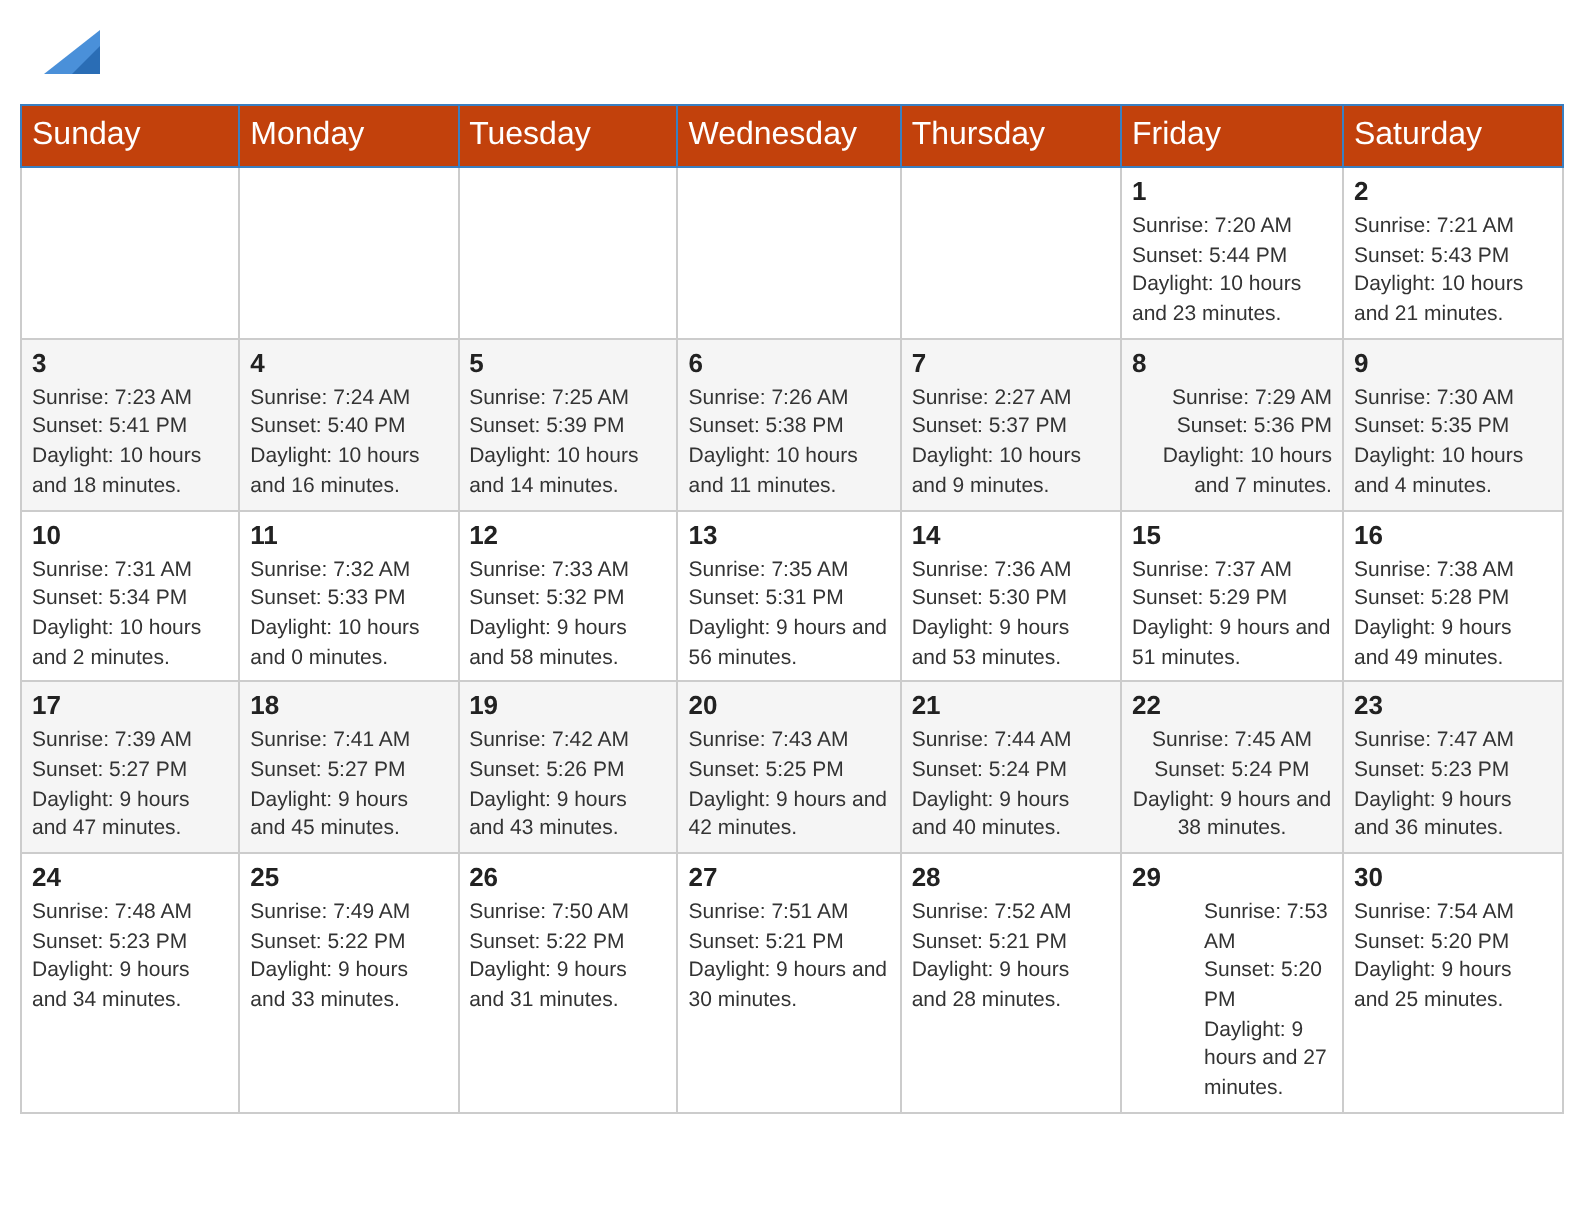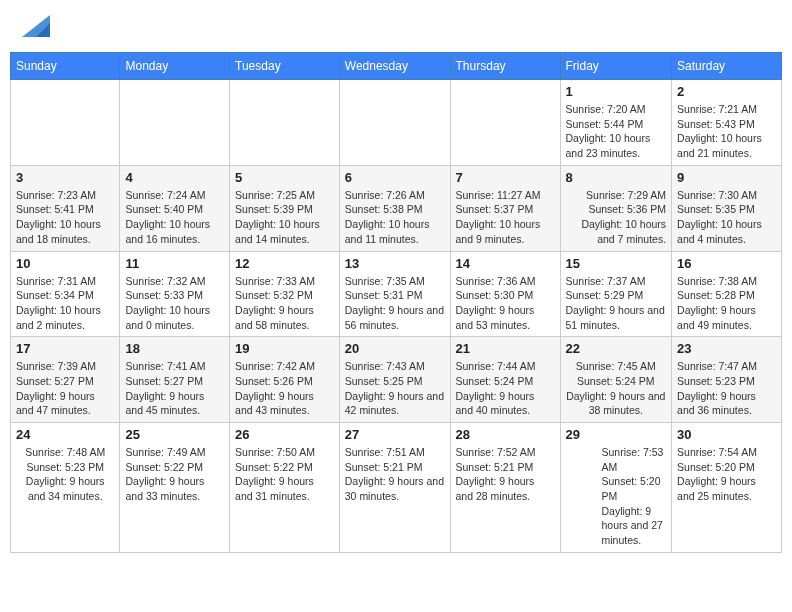--- a/index.html
+++ b/index.html
@@ -37,25 +37,25 @@
     .location {
       font-size: 15px;
       color: #555;
     }
     .calendar {
       width: 100%;
       border-collapse: collapse;
       font-size: 11px;
     }
     .calendar th {
-      background-color: #3b82f6;
+      background-color: #c2410c;
       color: #fff;
       padding: 6px 5px;
       text-align: left;
-      font-size: 12px;
+      font-size: 16px;
       font-weight: normal;
       border: 1px solid #3a7fc1;
     }
     .calendar td {
       border: 1px solid #ccc;
       vertical-align: top;
       padding: 4px 5px;
       width: 113px;
       height: 80px;
       background: #fff;
@@ -152,21 +152,21 @@
 Daylight: 10 hours and 14 minutes.</div>
         </td>
         <td>
           <div class="day-number">6</div>
           <div class="day-info" style="white-space: pre-line;">Sunrise: 7:26 AM
 Sunset: 5:38 PM
 Daylight: 10 hours and 11 minutes.</div>
         </td>
         <td>
           <div class="day-number">7</div>
-          <div class="day-info" style="white-space: pre-line;">Sunrise: 11:27 AM
+          <div class="day-info" style="white-space: pre-line;">Sunrise: 2:27 AM
 Sunset: 5:37 PM
 Daylight: 10 hours and 9 minutes.</div>
         </td>
         <td>
           <div class="day-number">8</div>
           <div class="day-info" style="white-space: pre-line; text-align: right;">Sunrise: 7:29 AM
 Sunset: 5:36 PM
 Daylight: 10 hours and 7 minutes.</div>
         </td>
         <td>
@@ -260,21 +260,21 @@
         <td>
           <div class="day-number">23</div>
           <div class="day-info" style="white-space: pre-line;">Sunrise: 7:47 AM
 Sunset: 5:23 PM
 Daylight: 9 hours and 36 minutes.</div>
         </td>
       </tr>
       <tr>
         <td>
           <div class="day-number">24</div>
-          <div class="day-info" style="white-space: pre-line; text-align: center;">Sunrise: 7:48 AM
+          <div class="day-info" style="white-space: pre-line;">Sunrise: 7:48 AM
 Sunset: 5:23 PM
 Daylight: 9 hours and 34 minutes.</div>
         </td>
         <td>
           <div class="day-number">25</div>
           <div class="day-info" style="white-space: pre-line;">Sunrise: 7:49 AM
 Sunset: 5:22 PM
 Daylight: 9 hours and 33 minutes.</div>
         </td>
         <td>

